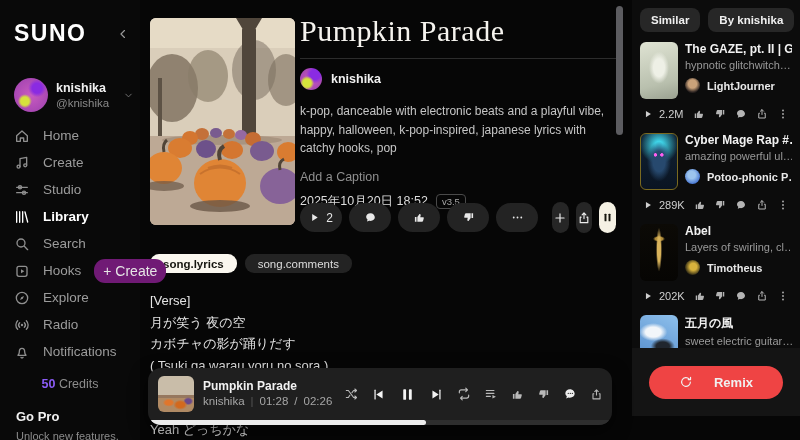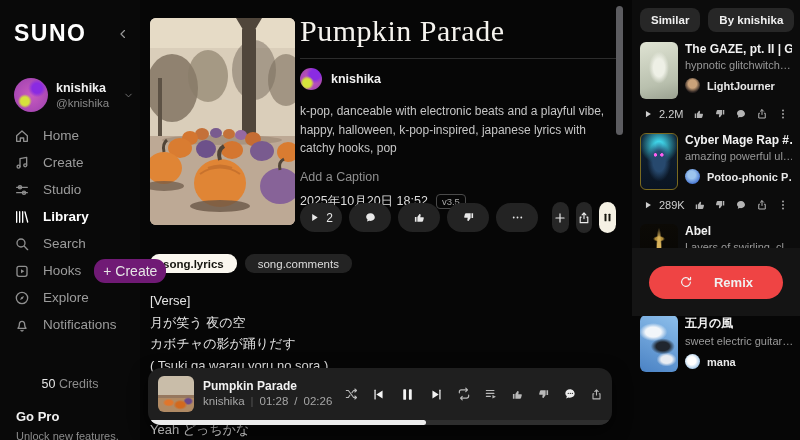--- a/index.html
+++ b/index.html
@@ -25,21 +25,21 @@
   .phandle { font-size:11.5px; color:#8a8a8a; }
   .pchev { color:#777; margin-left:auto; }
   .nav { position:absolute; top:122px; left:0; right:0; }
   .nav-item { display:flex; align-items:center; gap:13px; padding:6px 14px; height:27px;
     color:#9c9c9c; font-size:13.5px; cursor:pointer; }
   .nav-item .ic { color:#8f8f8f; }
   .nav-item.active, .nav-item.active .ic { color:#fff; font-weight:600; }
   .hooks-pill { margin-left:auto; background:#701a75; color:#e6e6e6; font-size:14px;
     border-radius:11px; padding:4px 9px; white-space:nowrap; }
   .credits { position:absolute; top:377px; width:140px; text-align:center; font-size:12.5px; color:#8c8c8c; }
-  .credits b { color:#e5e5e5; font-weight:400;margin-top:40px; }
+  .credits b { color:#8b5cf6; font-weight:700;margin-top:40px; }
   .gopro { position:absolute; top:409px; left:16px; right:8px; }
   .gopro-title { color:#f2f2f2; font-size:13px; font-weight:700; }
   .gopro-sub { color:#8c8c8c; font-size:11px; margin-top:6px; white-space:nowrap; }
 
   
   .main { position:absolute; left:140px; top:0; width:492px; height:440px; background:#060606; }
   .artwork { position:absolute; left:10px; top:18px; width:145px; height:207px;
     border-radius:6px; overflow:hidden; background:#1a1410; }
   .artwork svg { display:block; }
   .info { position:absolute; left:160px; top:14px; right:16px; }
@@ -82,21 +82,21 @@
   .pb-text { line-height:1.3; min-width:128px; }
   .pb-title { font-size:12px; font-weight:700; color:#f2f2f2; }
   .pb-sub { font-size:11.5px; color:#a6a6a6; display:flex; gap:6px; align-items:center; }
   .pb-sep { color:#555; }
   .pb-ics { display:flex; align-items:center; gap:13px; margin-left:4px; color:#b9b9b9; flex:1; justify-content:space-between; }
   .pb-ics .ctrl { color:#f4f4f4; }
   .pb-progress { position:absolute; left:0; right:0; bottom:0; height:5px; background:#2e2e2e; }
   .pb-fill { height:100%; background:#ececec; border-radius:0 3px 3px 0; }
 
   
-  .rpanel { position:absolute; left:632px; top:0; width:168px; height:316px; background:#0c0c0c; }
+  .rpanel { position:absolute; left:632px; top:0; width:168px; height:416px; background:#0c0c0c; }
   .rp-btns { display:flex; gap:8px; padding:8px 0 10px 8px; }
   .rp-btn { background:#272727; color:#f0f0f0; font-size:11.5px; font-weight:600;
     border-radius:8px; height:24px; padding:0 11px; display:flex; align-items:center; cursor:pointer; }
   .song-item { padding:0 8px; margin-bottom:13px; }
   .si-row { display:flex; gap:7px; }
   .si-thumb { width:38px; height:57px; border-radius:6px; flex:0 0 auto; }
   .t-gaze { background: radial-gradient(10px 16px at 50% 45%, #eef0e6 0 55%, rgba(0,0,0,0)),
             linear-gradient(165deg,#dfe3d3,#b9c0ae 70%,#9aa190); }
   .t-mage { background: radial-gradient(2px 2px at 40% 38%, #ff5ef0 0 70%, rgba(0,0,0,0)),
             radial-gradient(2px 2px at 58% 38%, #ff5ef0 0 70%, rgba(0,0,0,0)),
@@ -212,20 +212,29 @@
           <svg width="16" height="16" viewBox="0 0 24 24">
             <circle cx="12" cy="12" r="8.5"></circle>
             <path d="M15 9l-1.8 4.2L9 15l1.8-4.2z" fill="currentColor" stroke="none"></path>
           </svg>
         </span>
       <span>Explore</span>
     </div>
     <div class="nav-item">
       <span class="ic">
           <svg width="16" height="16" viewBox="0 0 24 24">
+            <circle cx="12" cy="12" r="1.8" fill="currentColor" stroke="none"></circle>
+            <path d="M8.5 8.5a5 5 0 0 0 0 7M15.5 8.5a5 5 0 0 1 0 7M5.5 5.5a9.2 9.2 0 0 0 0 13M18.5 5.5a9.2 9.2 0 0 1 0 13"></path>
+          </svg>
+        </span>
+      <span>Radio</span>
+    </div>
+    <div class="nav-item">
+      <span class="ic">
+          <svg width="16" height="16" viewBox="0 0 24 24">
             <path d="M6 17h12c-1.6-1.6-2-3.2-2-5.2C16 8.4 14.5 6.5 12 6.5S8 8.4 8 11.8c0 2-.4 3.6-2 5.2z"></path>
             <path d="M10.5 20a1.8 1.8 0 0 0 3 0"></path>
           </svg>
         </span>
       <span>Notifications</span>
     </div>
   </nav>
   <div class="credits">
     <b>50</b>
     <span>Credits</span>

